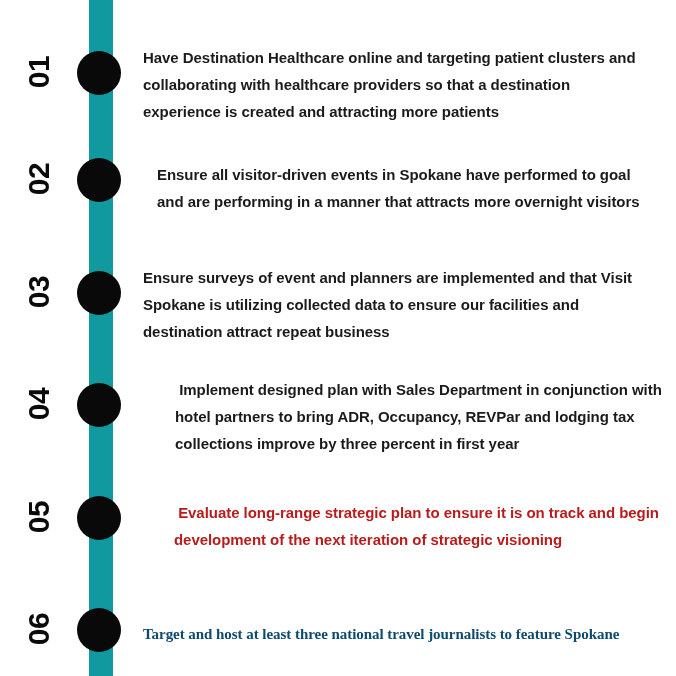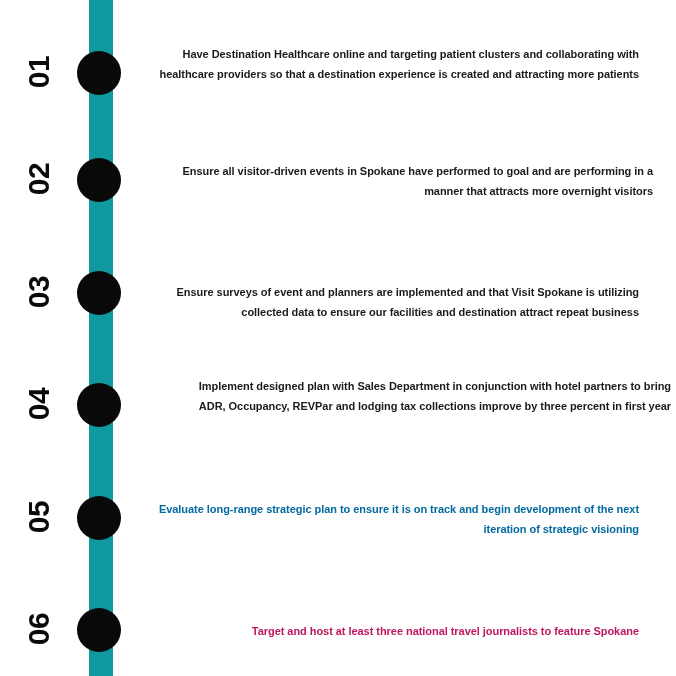--- a/index.html
+++ b/index.html
@@ -59,27 +59,26 @@
     width: 44px;
     height: 44px;
     border-radius: 50%;
     background: #090909;
   }
 
   .row-text {
     position: absolute;
     left: 143px;
     width: 496px;
-    font-size: 11px;
+    font-size: 15px;
     font-weight: 700;
-    line-height: 20px;
+    line-height: 27px;
     color: #1b1b1b;
     letter-spacing: -0.05px;
     white-space: pre-wrap;
-    text-align: right;
   }
 </style>
 </head>
 <body>
 
 <div id="timeline-root" style="background: rgb(255, 255, 255);">
 
   <div id="timeline-spine" style="background: rgb(16, 154, 159);"></div>
 
   <div class="timeline-row" style="top:73px;">
@@ -90,34 +89,34 @@
 
   <div class="timeline-row" style="top:180px;">
     <div class="row-number" style="top: -16px; color: rgb(10, 10, 10);">02</div>
     <div class="row-node" style="top: -22px; background: rgb(9, 9, 9);"></div>
     <div class="row-text" style="top: -19px; color: rgb(27, 27, 27); margin-left: 14px;">Ensure all visitor-driven events in Spokane have performed to goal and are performing in a manner that attracts more overnight visitors</div>
   </div>
 
   <div class="timeline-row" style="top:293px;">
     <div class="row-number" style="top: -16px; color: rgb(10, 10, 10);">03</div>
     <div class="row-node" style="top: -22px; background: rgb(9, 9, 9);"></div>
-    <div class="row-text" style="top: -29px; color: rgb(27, 27, 27); margin-top: 18px;">Ensure surveys of event and planners are implemented and that Visit Spokane is utilizing collected data to ensure our facilities and destination attract repeat business</div>
+    <div class="row-text" style="top: -29px; color: rgb(27, 27, 27);">Ensure surveys of event and planners are implemented and that Visit Spokane is utilizing collected data to ensure our facilities and destination attract repeat business</div>
   </div>
 
   <div class="timeline-row" style="top:405px;">
     <div class="row-number" style="top: -16px; color: rgb(10, 10, 10);">04</div>
     <div class="row-node" style="top: -22px; background: rgb(9, 9, 9);"></div>
     <div class="row-text" style="top: -29px; color: rgb(27, 27, 27); margin-left: 32px;"> Implement designed plan with Sales Department in conjunction with hotel partners to bring ADR, Occupancy, REVPar and lodging tax collections improve by three percent in first year</div>
   </div>
 
   <div class="timeline-row" style="top:518px;">
     <div class="row-number" style="top: -16px; color: rgb(10, 10, 10);">05</div>
     <div class="row-node" style="top: -22px; background: rgb(9, 9, 9);"></div>
-    <div class="row-text" style="top: -19px; color: #0369a1;"> Evaluate long-range strategic plan to ensure it is on track and begin development of the next iteration of strategic visioning</div>
+    <div class="row-text" style="top: -19px; color: #b91c1c; margin-left: 31px;"> Evaluate long-range strategic plan to ensure it is on track and begin development of the next iteration of strategic visioning</div>
   </div>
 
   <div class="timeline-row" style="top:630px;">
     <div class="row-number" style="top: -16px; color: rgb(10, 10, 10);">06</div>
     <div class="row-node" style="top: -22px; background: rgb(9, 9, 9);"></div>
-    <div class="row-text" style="top: -9px; color: #be185d;">Target and host at least three national travel journalists to feature Spokane</div>
+    <div class="row-text" style="top: -9px; color: #0c4a6e; font-family: Liberation Serif, serif;">Target and host at least three national travel journalists to feature Spokane</div>
   </div>
 
 </div>
 
 </body></html>

